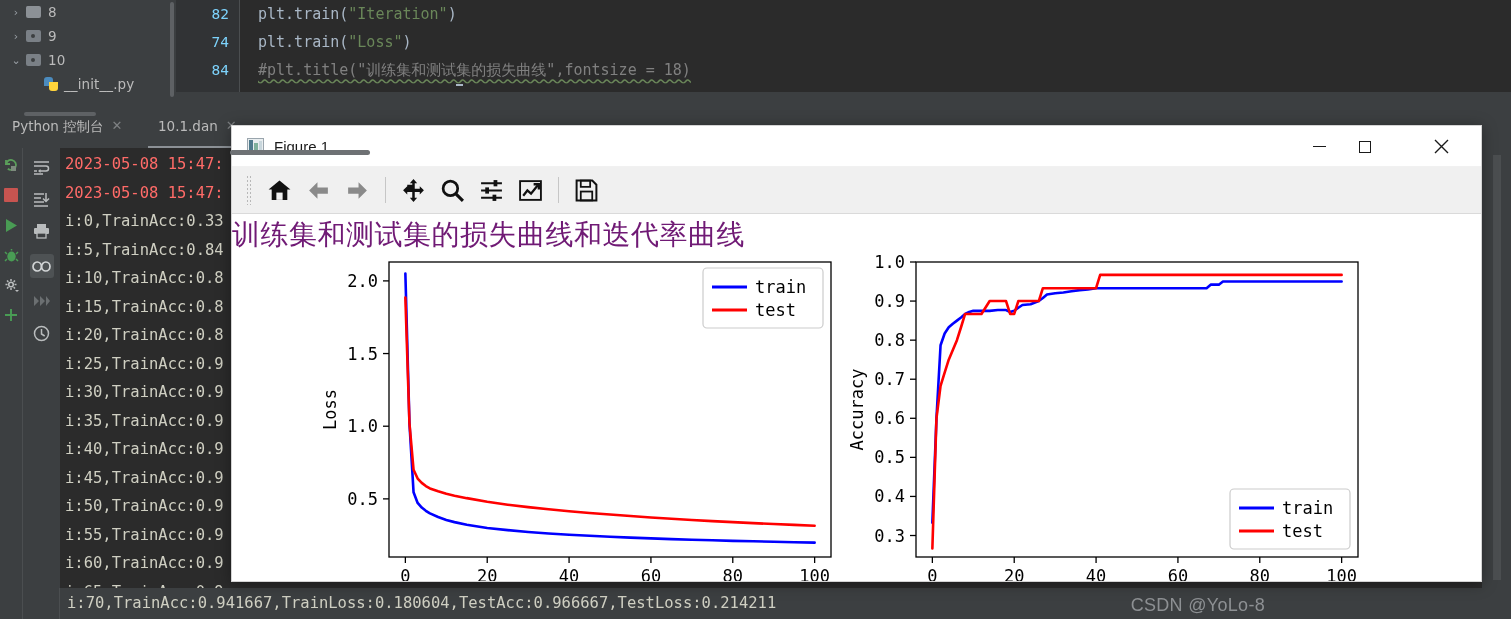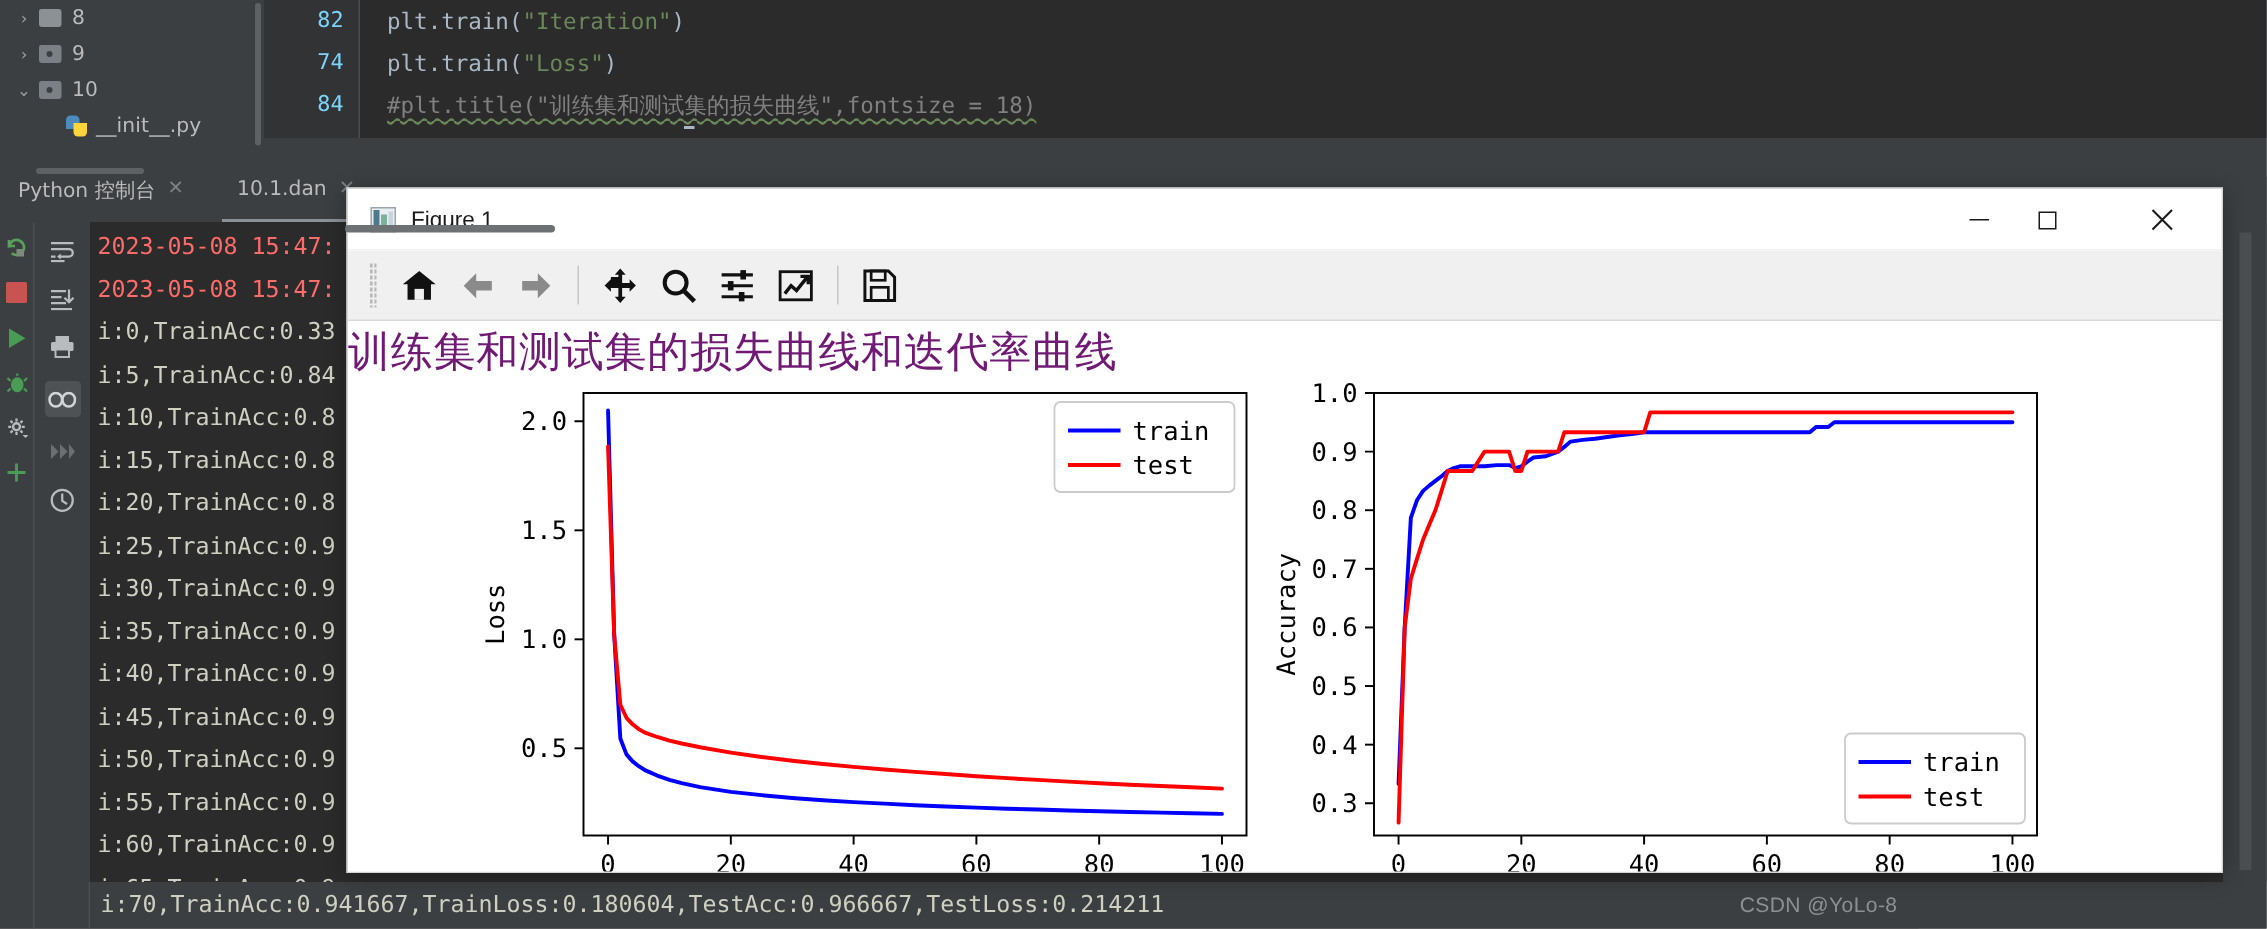--- a/index.html
+++ b/index.html
@@ -109,21 +109,21 @@
     background: #6e7174; border-radius: 3px; z-index: 5; }
 
   
   .statusbar {
     position: absolute; left: 0; bottom: 0; width: 1279px; height: 31px; background: #3c3f41;
   }
   .sb-divider { position:absolute; left: 22px; top: 0; width: 1px; height: 31px; background:#4b4e50; }
   .sb-divider2 { position:absolute; left: 59px; top: 0; width: 1px; height: 31px; background:#4b4e50; }
   .watermark {
     position: absolute; right: 14px; top: 7px; color: #8d9093;
-    font-size: 14px; font-family: "Liberation Sans", sans-serif; letter-spacing: .3px;
+    font-size: 18px; font-family: "Liberation Sans", sans-serif; letter-spacing: .3px;
   }
 
   
   .figwin {
     position: absolute; left: 231px; top: 125px; width: 1251px; height: 457px;
     background: #ffffff; border: 1px solid #d4d4d4; box-shadow: 0 2px 14px rgba(0,0,0,.35);
     overflow: hidden;
   }
   .titlebar { position: relative; height: 41px; background: #ffffff; display: flex;
     align-items: center; border-bottom: 1px solid #f1f1f1; text-align: center; }

